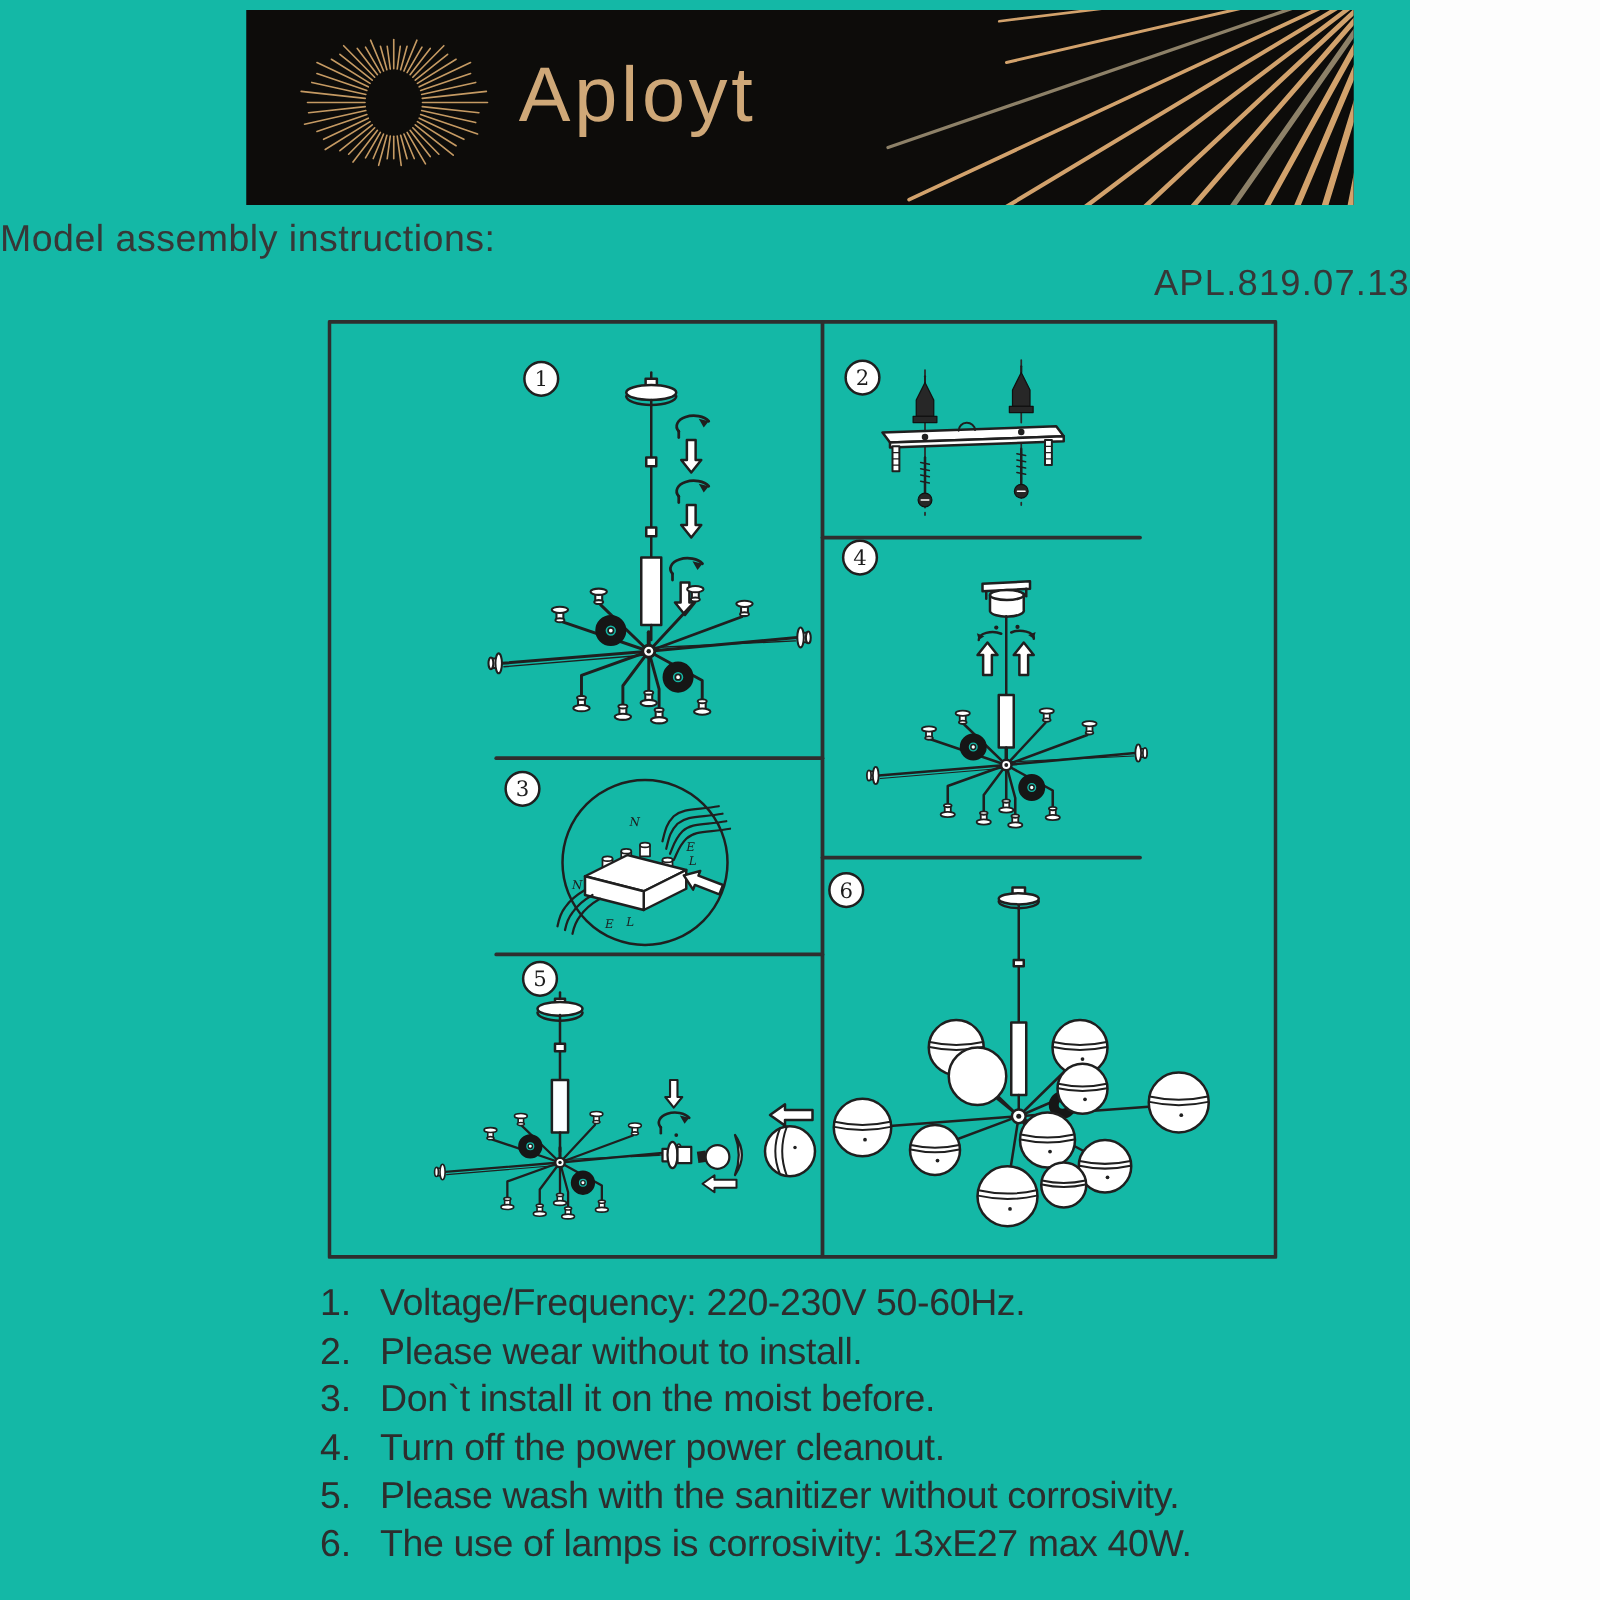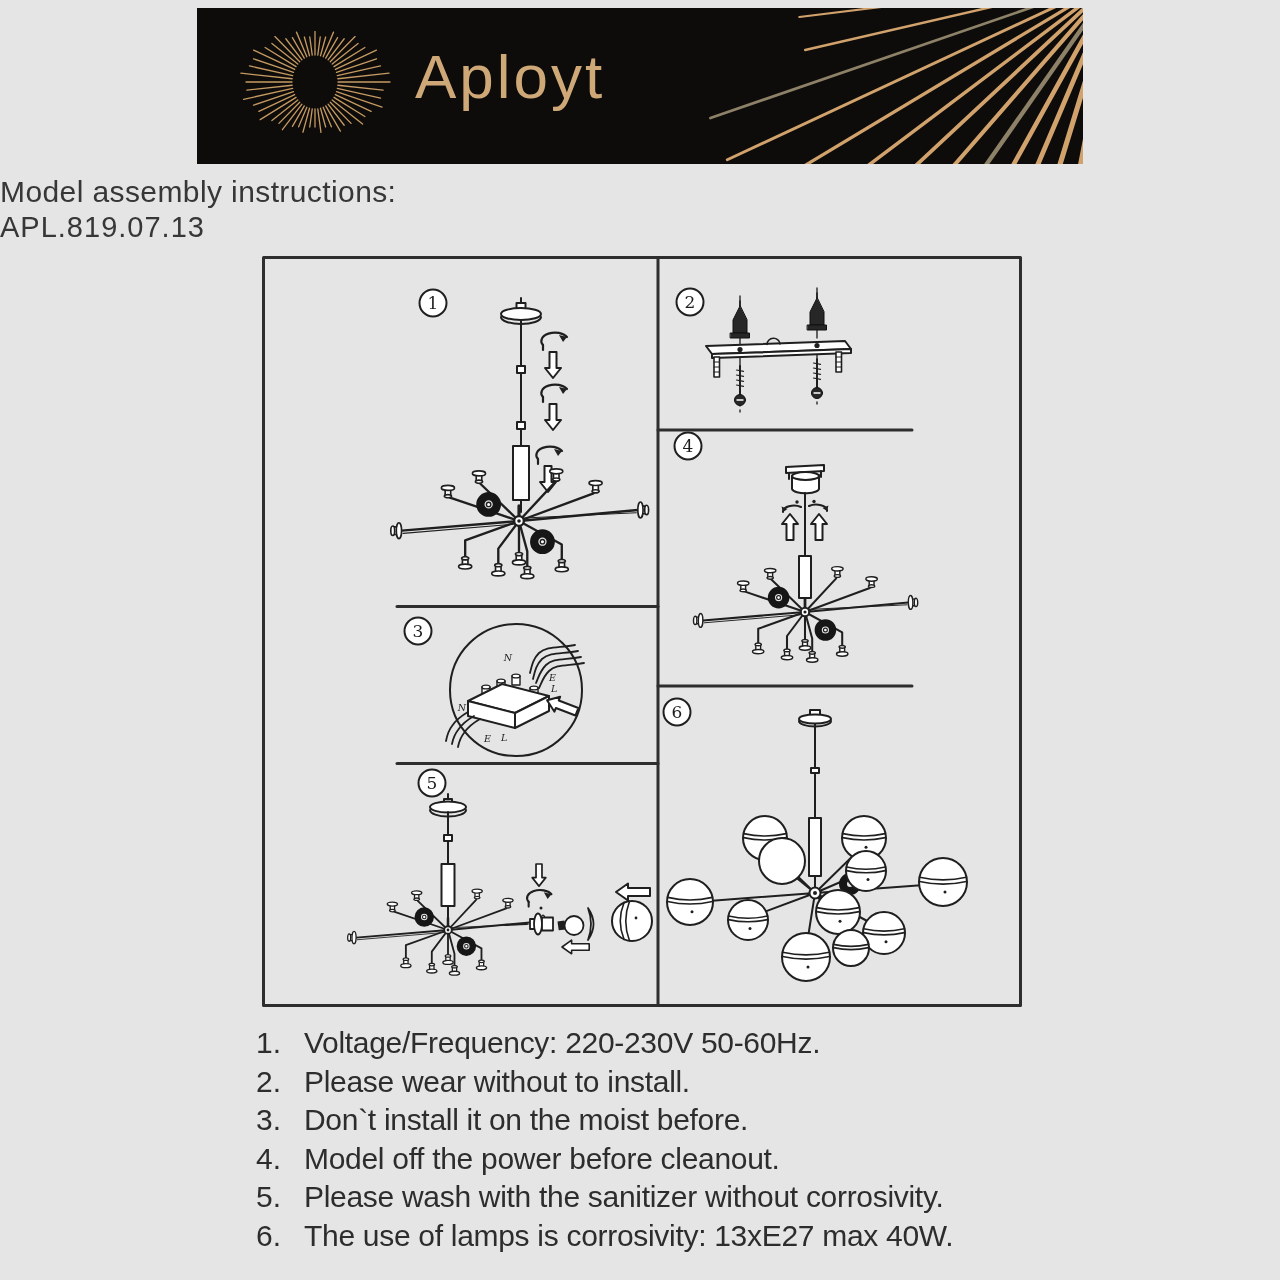--- a/index.html
+++ b/index.html
@@ -1,26 +1,26 @@
 <!DOCTYPE html>
 <html><head>
 <meta charset="utf-8">
 <style>
   html,body{margin:0;padding:0;background:#fdfdfd;}
-  .page{position:relative;width:1280px;height:1280px;background:#e5e5e5;overflow:hidden;
+  .page{position:relative;width:1128px;height:1280px;background:#14b8a6;overflow:hidden;
         font-family:"Liberation Sans",sans-serif;}
   
   .banner{position:absolute;left:197px;top:8px;width:886px;height:156px;background:#0d0c0a;overflow:hidden;}
   .banner svg{position:absolute;}
   .wordmark{position:absolute;left:218px;top:36px;font-size:62px;line-height:66px;
             color:#cfa878;letter-spacing:3px;font-family:"Liberation Sans",sans-serif;font-weight:400;}
   
   .title1{position:absolute;left:0;right:0;top:175px;text-align:left;font-size:30px;
           color:#373737;letter-spacing:0.4px;}
-  .title2{position:absolute;left:0;right:0;top:211px;text-align:left;font-size:29px;
+  .title2{position:absolute;left:0;right:0;top:211px;text-align:right;font-size:29px;
           color:#373737;letter-spacing:1px;}
   
   .diagram{position:absolute;left:262px;top:256px;}
   .ln{fill:none;stroke:#1f1f1f;}
   .fw{fill:#ffffff;stroke:#1f1f1f;}
   .fd{fill:#1f1f1f;stroke:none;}
   .dsh{fill:none;stroke:#2a2a2a;stroke-width:1.4;stroke-dasharray:10 4 2 4;}
   .bnum{font-family:"DejaVu Serif",serif;font-size:17px;fill:#1d1d1d;text-anchor:middle;stroke:none;}
   .wlbl{font-family:"DejaVu Serif",serif;font-style:italic;font-size:9.5px;fill:#1d1d1d;stroke:none;}
   svg{stroke-linecap:round;stroke-linejoin:round;}
@@ -462,21 +462,21 @@
     <div class="irow">
       <span class="inum">2.</span>
       <span class="itxt">Please wear without to install.</span>
     </div>
     <div class="irow">
       <span class="inum">3.</span>
       <span class="itxt">Don`t install it on the moist before.</span>
     </div>
     <div class="irow">
       <span class="inum">4.</span>
-      <span class="itxt">Model off the power before cleanout.</span>
+      <span class="itxt">Turn off the power power cleanout.</span>
     </div>
     <div class="irow">
       <span class="inum">5.</span>
       <span class="itxt">Please wash with the sanitizer without corrosivity.</span>
     </div>
     <div class="irow">
       <span class="inum">6.</span>
       <span class="itxt">The use of lamps is corrosivity: 13xE27 max 40W.</span>
     </div>
   </div>

